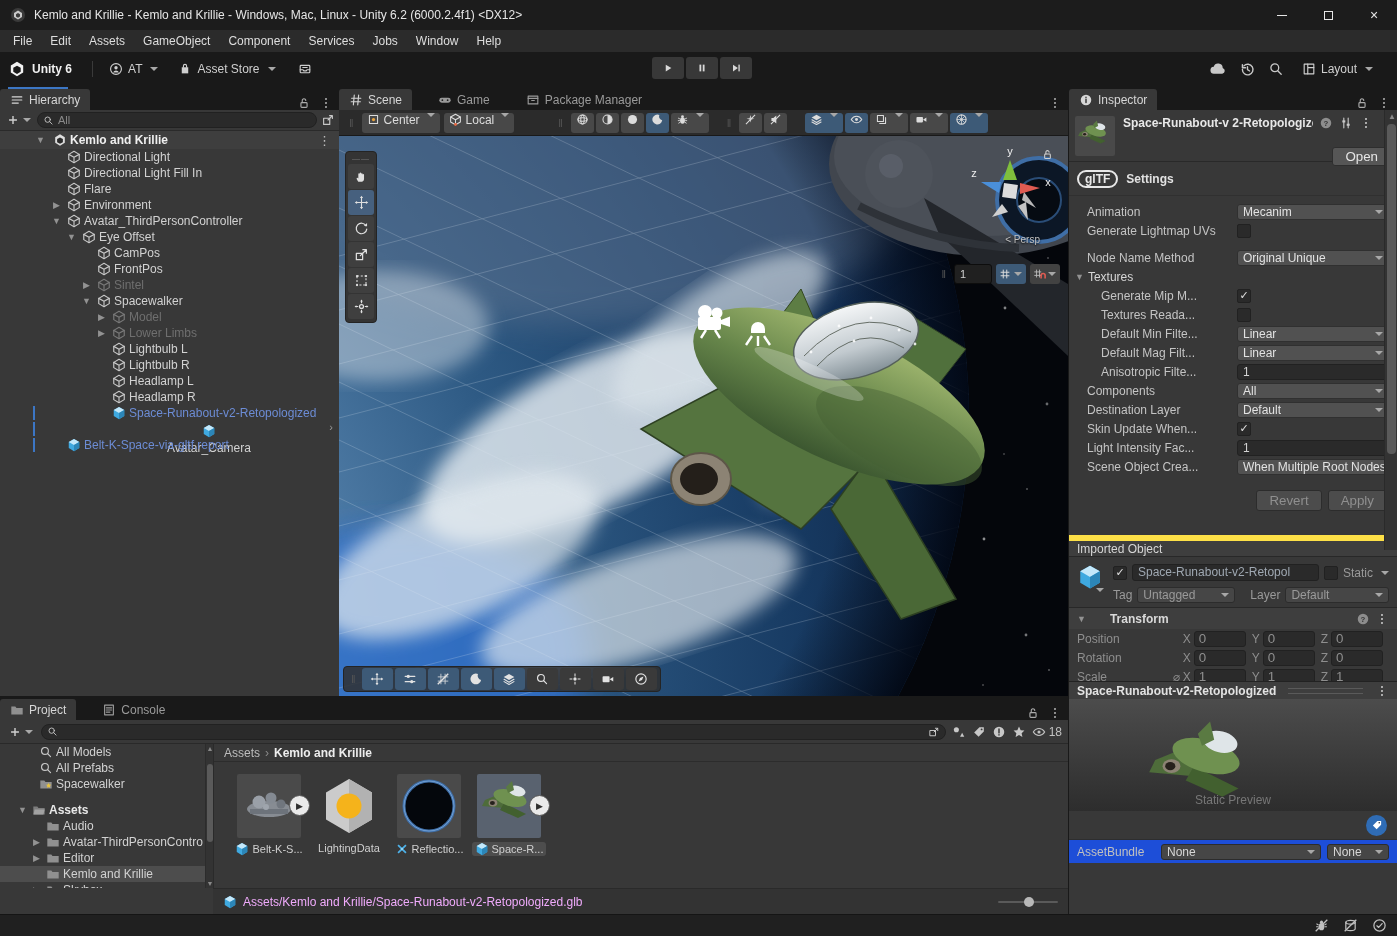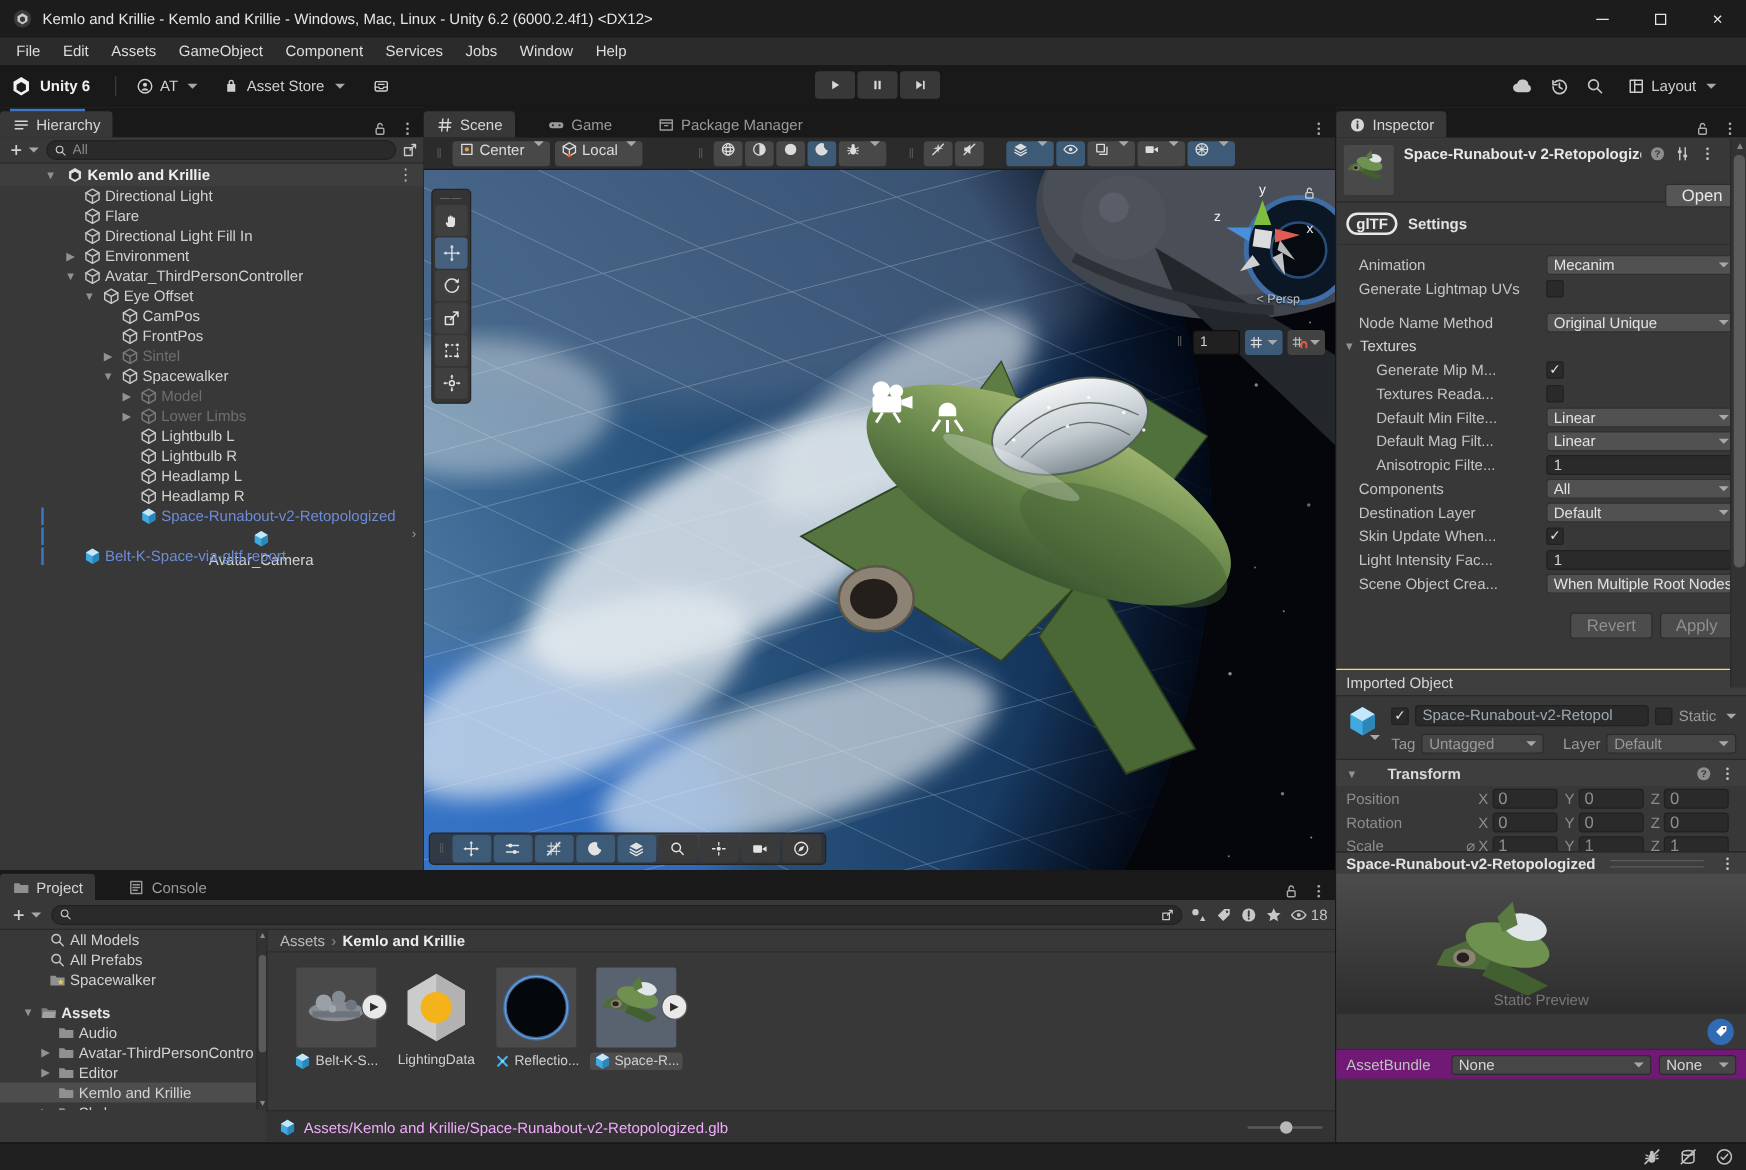--- a/index.html
+++ b/index.html
@@ -96,41 +96,41 @@
   .irow{height:19px;display:flex;align-items:center;padding:0 8px 0 18px}
   .irow .lab{width:150px;flex:0 0 auto;color:#c4c4c4;white-space:nowrap;overflow:hidden}
   .irow.ind1 .lab{padding-left:14px}
   .drop{flex:1;height:16px;background:#515151;border:1px solid #303030;border-radius:3px;display:flex;align-items:center;padding:0 5px;color:#e2e2e2;gap:4px}
   .drop .v{flex:1;white-space:nowrap;overflow:hidden}
   .fld{flex:1;height:16px;background:#2a2a2a;border:1px solid #212121;border-radius:3px;color:#d2d2d2;padding:0 5px;font-size:12px;outline:none}
   .chk{width:14px;height:14px;background:#2a2a2a;border:1px solid #212121;border-radius:2px;display:flex;align-items:center;justify-content:center;color:#e2e2e2;font-size:11px}
   .foldrow{height:19px;display:flex;align-items:center;gap:4px;padding:0 8px 0 6px;color:#d6d6d6}
   .btnrow{display:flex;justify-content:flex-end;gap:6px;padding:14px 10px 10px}
   .gbtn{background:#4c4c4c;border:1px solid #2c2c2c;border-radius:3px;color:#8f8f8f;padding:2px 12px}
-  .sec-head{height:22px;background:#3e3e3e;border-top:1px solid #fde047;border-bottom:1px solid #282828;display:flex;align-items:center;padding:0 8px;color:#d6d6d6}
+  .sec-head{height:22px;background:#3e3e3e;border-top:6px solid #fde047;border-bottom:1px solid #282828;display:flex;align-items:center;padding:0 8px;color:#d6d6d6}
   .go-block{padding:7px 8px 4px;display:flex;gap:6px}
   .go-right{flex:1}
   .go-line{display:flex;align-items:center;gap:5px;margin-bottom:6px;color:#9a9a9a}
   .namefld{flex:1;height:17px;background:#2a2a2a;border:1px solid #212121;border-radius:3px;color:#9fa8b2;padding:0 5px;overflow:hidden;white-space:nowrap}
   .minidrop{height:16px;background:#464646;border:1px solid #2c2c2c;border-radius:3px;display:flex;align-items:center;gap:4px;padding:0 5px;color:#9a9a9a}
   .comp-head{height:22px;background:#3e3e3e;border-top:1px solid #282828;display:flex;align-items:center;gap:5px;padding:0 8px}
   .comp-head .t{font-weight:bold;color:#d9d9d9;flex:1}
   .trow{height:19px;display:flex;align-items:center;padding:0 8px;color:#8e8e8e}
   .trow .lab{width:96px;flex:0 0 auto}
   .trow .linkslot{width:20px;color:#8e8e8e}
   .axlab{width:12px;text-align:right;margin-right:3px;color:#8e8e8e}
   .axfld{width:52px;height:16px;background:#2a2a2a;border:1px solid #212121;border-radius:3px;color:#8e8e8e;padding:0 4px;margin-right:6px;outline:none}
   .prev-head{height:18px;background:#3e3e3e;border-top:1px solid #222;display:flex;align-items:center;padding:0 8px;gap:8px}
   .prev-head .t{font-weight:bold;color:#e2e2e2;white-space:nowrap}
   .draglines{flex:1;height:6px;border-top:1px solid #5a5a5a;border-bottom:1px solid #5a5a5a;margin:0 4px}
   #previewarea{height:112px;background:linear-gradient(#4c4c4c,#2d2d2d);position:relative;overflow:hidden}
   #previewarea .wm{position:absolute;bottom:4px;width:100%;text-align:center;color:#777;font-size:12px}
   .tagstrip{height:28px;display:flex;align-items:center;justify-content:flex-end;padding:0 10px}
   .tagball{width:21px;height:21px;border-radius:50%;background:#2f6cb5;display:flex;align-items:center;justify-content:center;color:#fff}
-  .abrow{height:24px;display:flex;align-items:center;gap:6px;padding:0 8px;background:#701a75;border-top:1px solid #2e2e2e}
+  .abrow{height:24px;display:flex;align-items:center;gap:6px;padding:0 8px;background:#1d4ed8;border-top:1px solid #2e2e2e}
   .abrow .lab{color:#c0c0c0;width:78px}
   
   #projectwrap{left:0;top:696px;width:1068px;height:218px;background:#383838}
   .proj-toolbar{height:24px;background:#383838;border-bottom:1px solid #292929;display:flex;align-items:center;padding:0 6px;gap:6px}
   .proj-search{width:325px;height:16px;margin-left:auto}
   .ticon{color:#c2c2c2;display:flex;align-items:center;gap:3px}
   #projbody{position:absolute;left:0;top:48px;width:1068px;height:144px;display:flex}
   #projtree{width:205px;height:144px;overflow:hidden;position:relative;background:#383838}
   .prow{height:16px;display:flex;align-items:center;gap:3px;position:relative}
   .prow .arrow{width:13px;text-align:center;color:#929292;font-size:9px;flex:0 0 auto}
@@ -366,31 +366,31 @@
           <div class="lbl">Directional Light</div>
         </div>
         <div class="hrow" style="padding-left: 49px;">
           <div class="arrow"></div>
           <span class="i">
             <svg viewBox="0 0 16 16" xmlns="http://www.w3.org/2000/svg">
               <path d="M8 1.5 14 5v6L8 14.5 2 11V5z" fill="none" stroke="currentColor" stroke-width="1.3" stroke-linecap="round" stroke-linejoin="round"></path>
               <path d="M2 5l6 3.2L14 5M8 8.7v5.6" fill="none" stroke="currentColor" stroke-width="1.3" stroke-linecap="round" stroke-linejoin="round"></path>
             </svg>
           </span>
-          <div class="lbl">Flare</div>
+          <div class="lbl">Directional Light Fill In</div>
         </div>
         <div class="hrow" style="padding-left: 49px;">
           <div class="arrow"></div>
           <span class="i">
             <svg viewBox="0 0 16 16" xmlns="http://www.w3.org/2000/svg">
               <path d="M8 1.5 14 5v6L8 14.5 2 11V5z" fill="none" stroke="currentColor" stroke-width="1.3" stroke-linecap="round" stroke-linejoin="round"></path>
               <path d="M2 5l6 3.2L14 5M8 8.7v5.6" fill="none" stroke="currentColor" stroke-width="1.3" stroke-linecap="round" stroke-linejoin="round"></path>
             </svg>
           </span>
-          <div class="lbl">Directional Light Fill In</div>
+          <div class="lbl">Flare</div>
         </div>
         <div class="hrow" style="padding-left: 49px;">
           <div class="arrow">▶</div>
           <span class="i">
             <svg viewBox="0 0 16 16" xmlns="http://www.w3.org/2000/svg">
               <path d="M8 1.5 14 5v6L8 14.5 2 11V5z" fill="none" stroke="currentColor" stroke-width="1.3" stroke-linecap="round" stroke-linejoin="round"></path>
               <path d="M2 5l6 3.2L14 5M8 8.7v5.6" fill="none" stroke="currentColor" stroke-width="1.3" stroke-linecap="round" stroke-linejoin="round"></path>
             </svg>
           </span>
           <div class="lbl">Environment</div>

